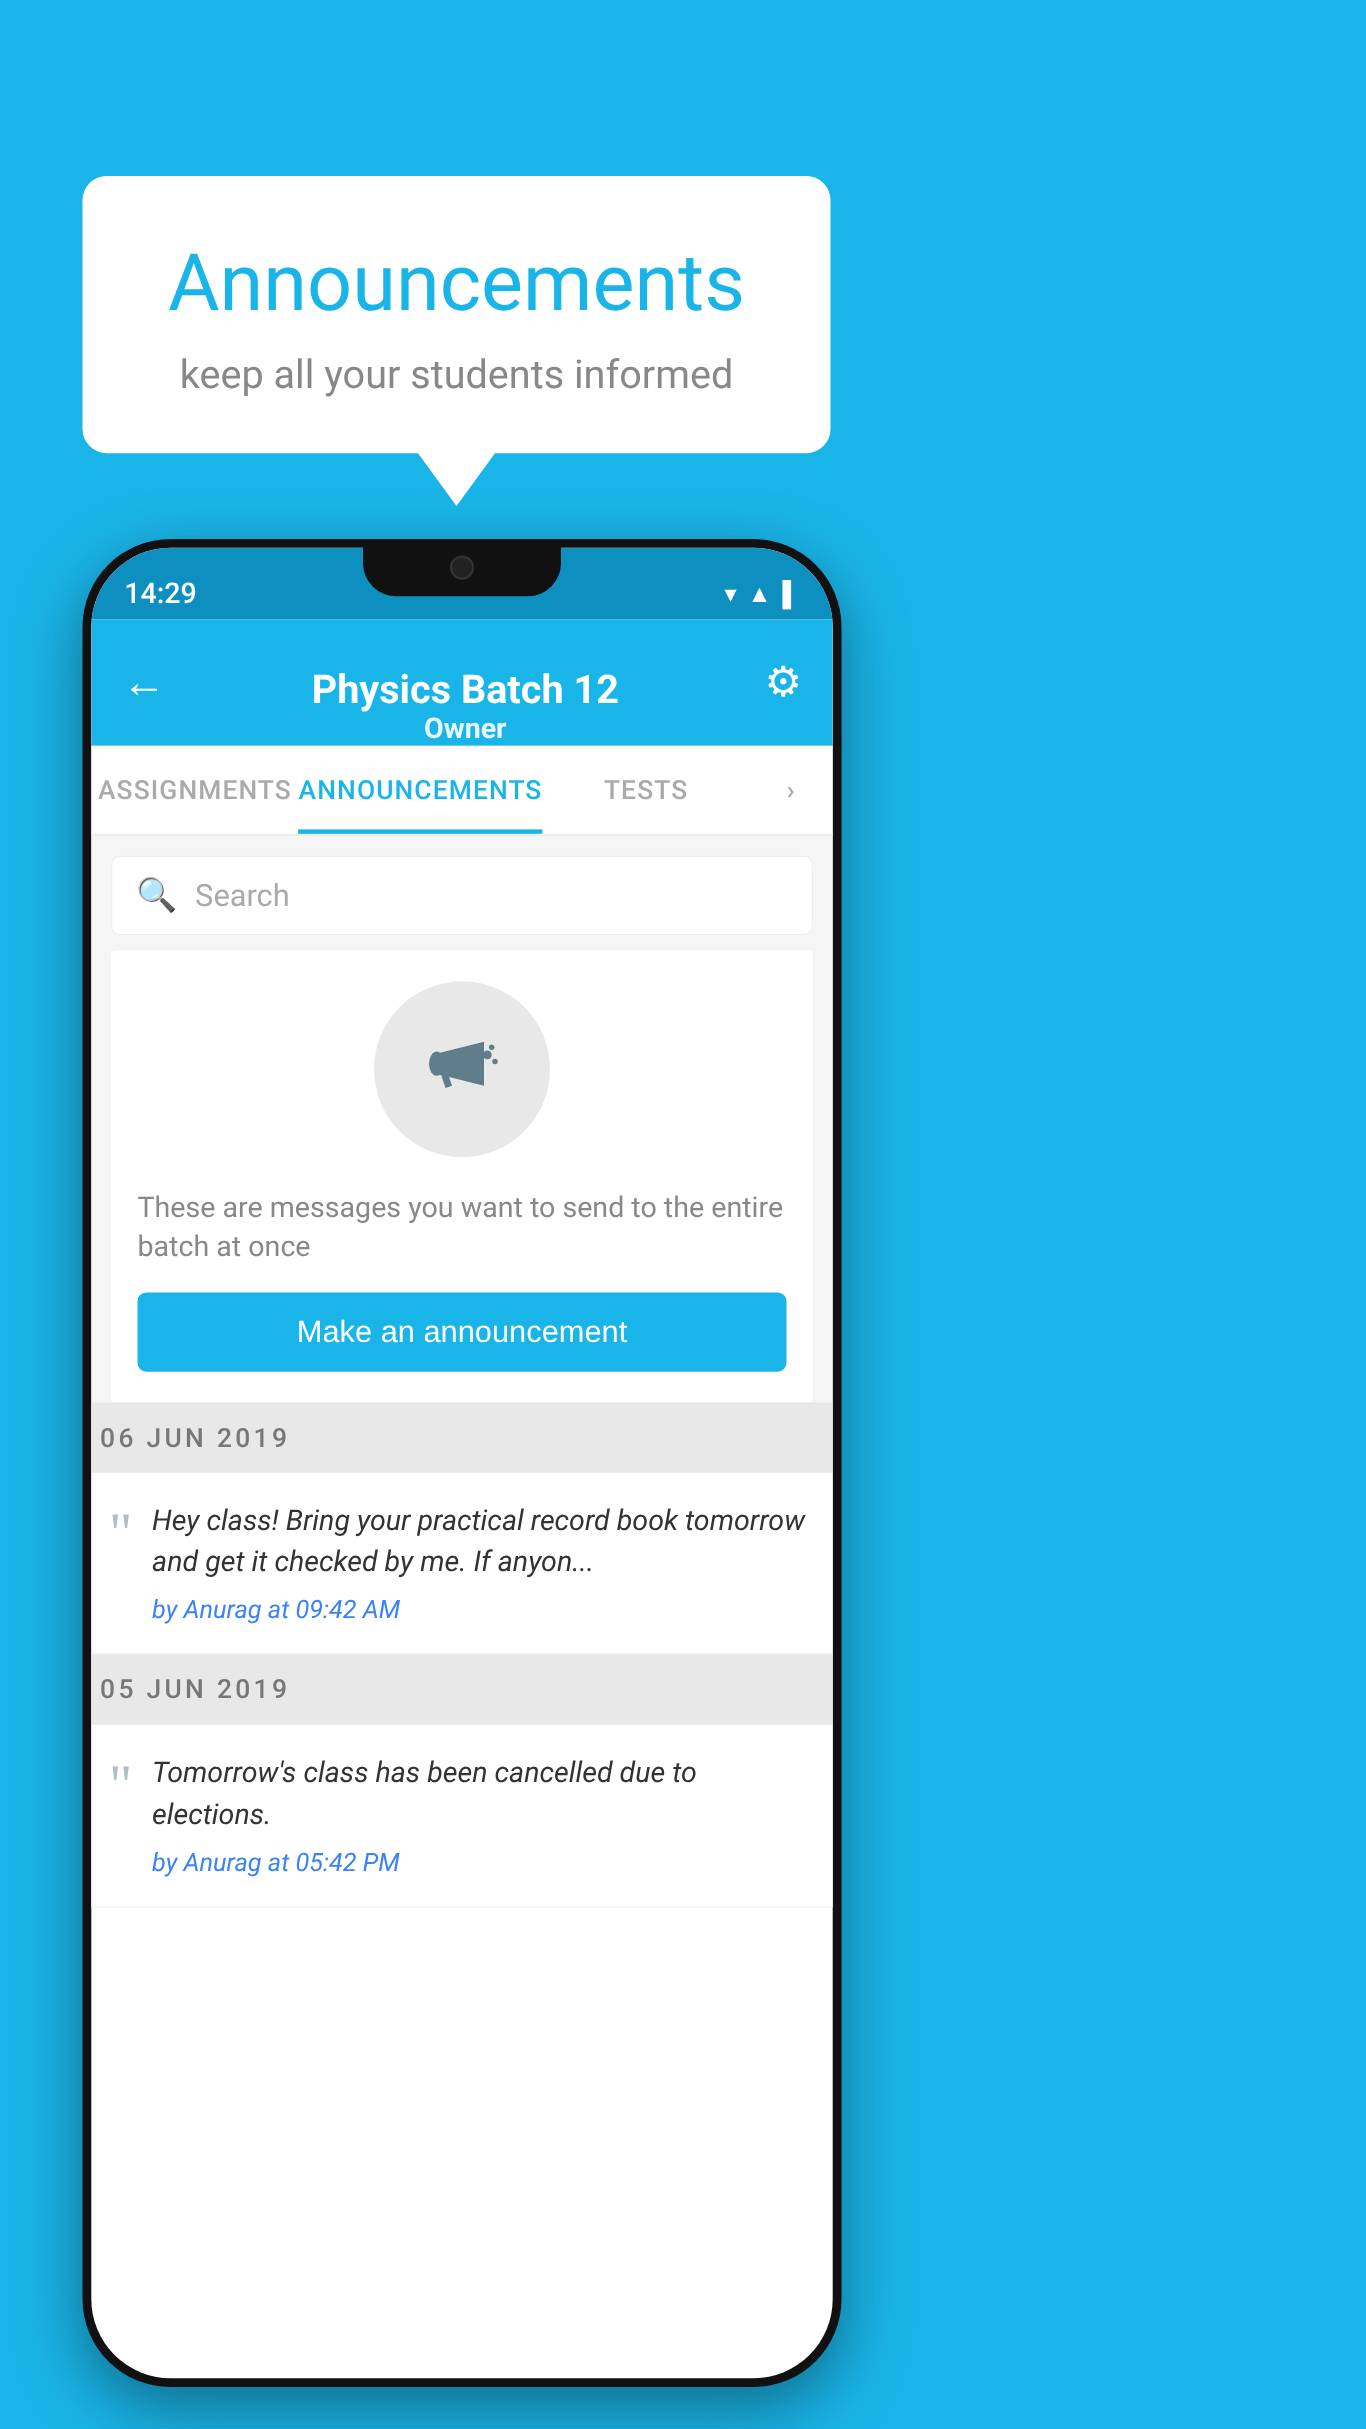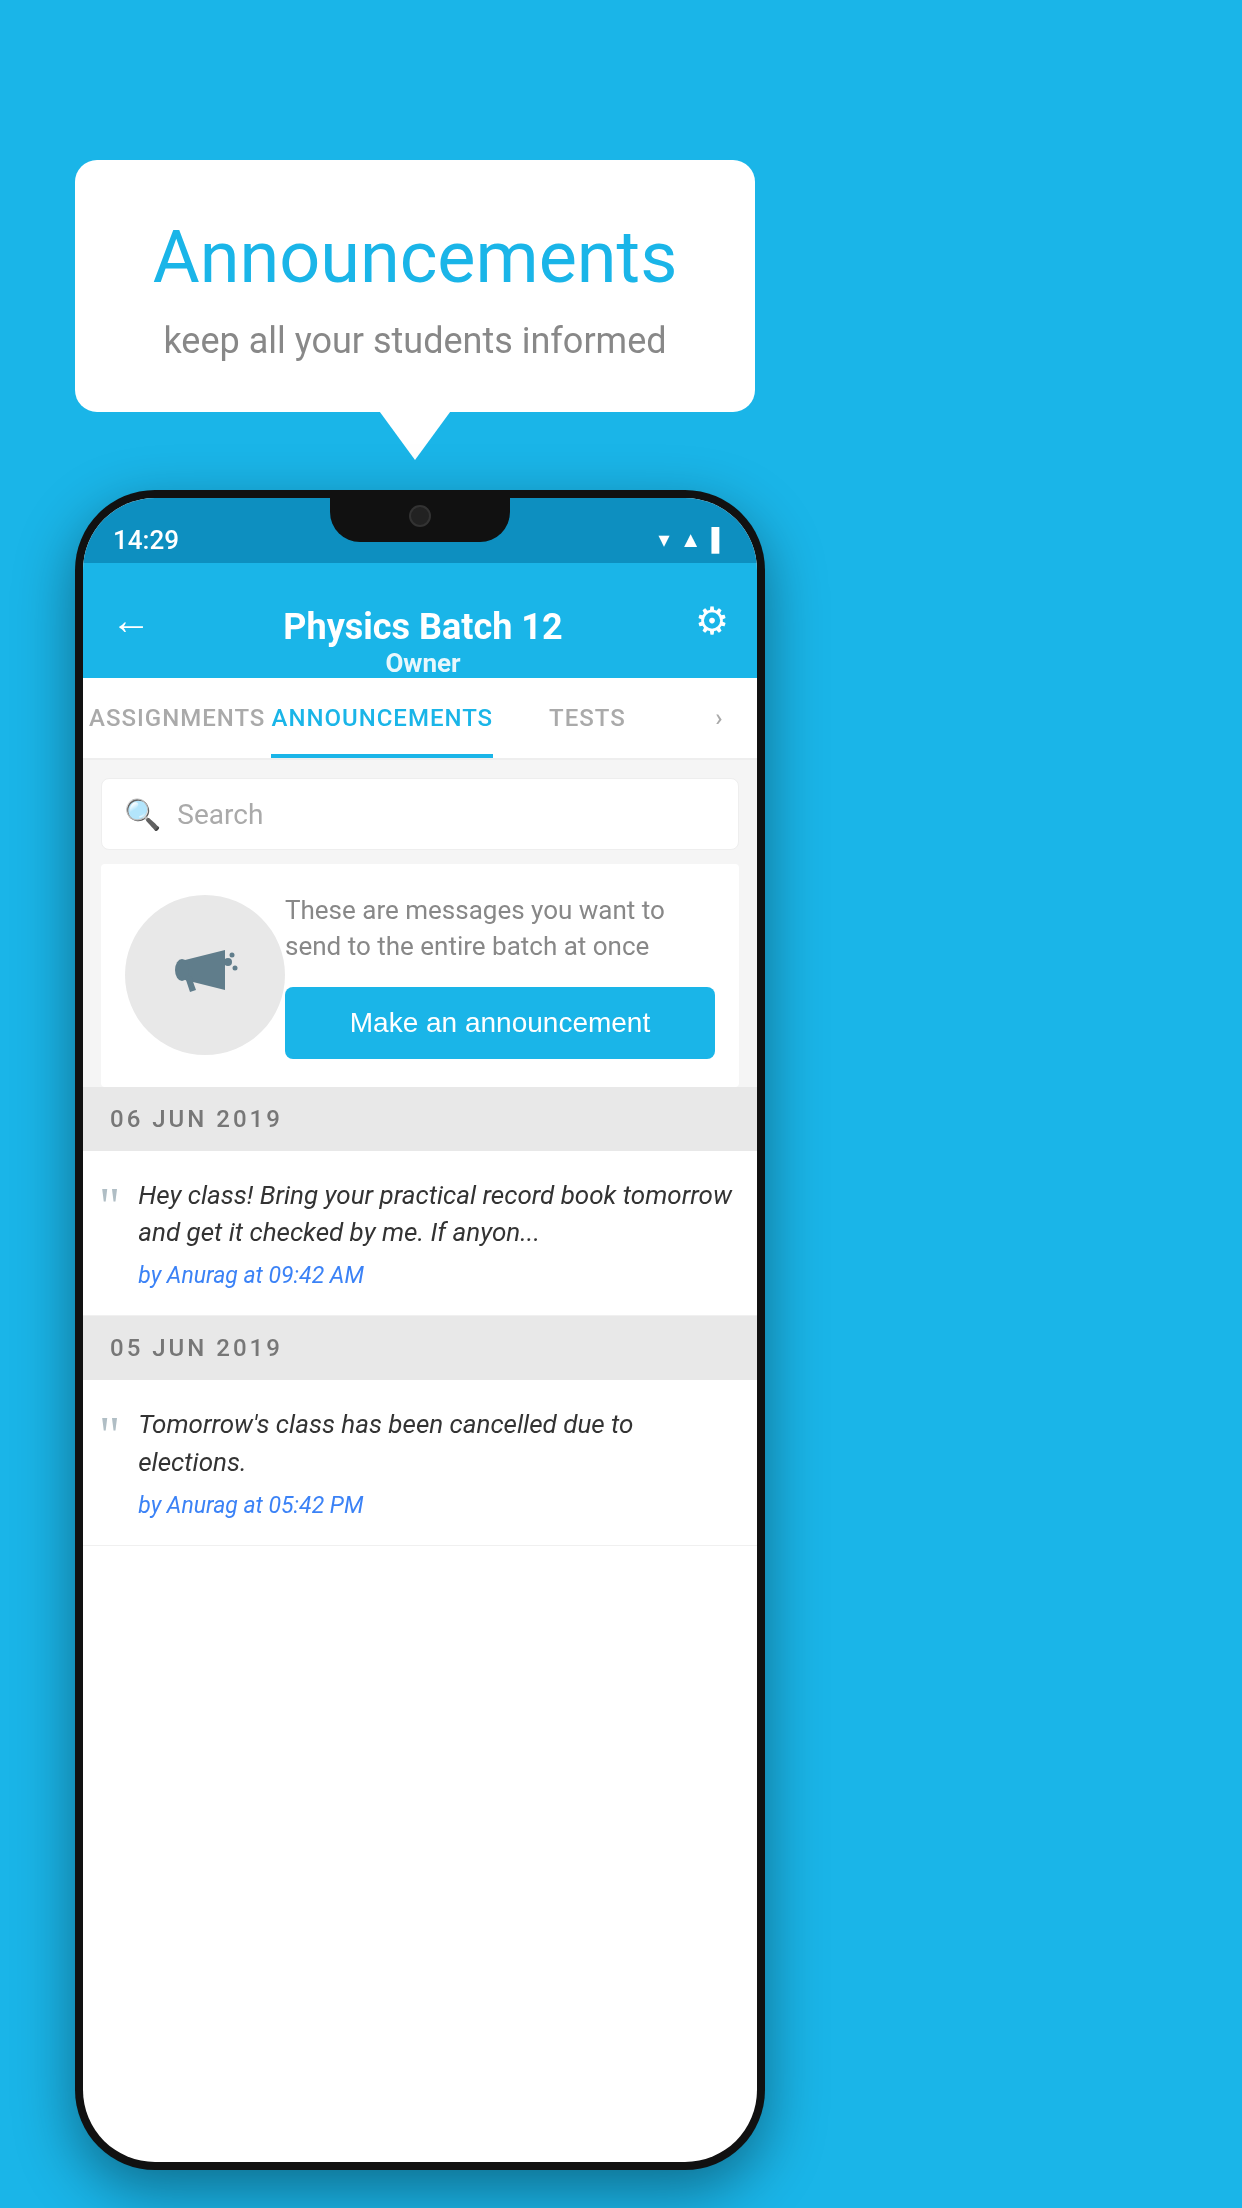--- a/index.html
+++ b/index.html
@@ -249,21 +249,23 @@
       color: #aaa;
     }
 
     
     .announcement-empty {
       background: white;
       margin: 14px 18px 0;
       padding: 28px 24px;
       display: flex;
       align-items: center;
+      gap: 28px;
       border-radius: 4px;
+      flex-direction: column;
     }
 
     .announcement-icon-circle {
       width: 160px;
       height: 160px;
       min-width: 160px;
       background: #e8e8e8;
       border-radius: 50%;
       display: flex;
       align-items: center;
@@ -290,21 +292,21 @@
       padding: 20px 28px;
       font-size: 28px;
       font-weight: 500;
       cursor: pointer;
       text-align: center;
     }
 
     
     .date-separator {
       background: #e8e8e8;
-      padding: 18px 27px;
+      padding: 18px 8px;
       font-size: 24px;
       color: #777;
       letter-spacing: 3px;
       font-weight: 500;
     }
 
     
     .announcement-item {
       background: white;
       padding: 26px 22px 26px 16px;

